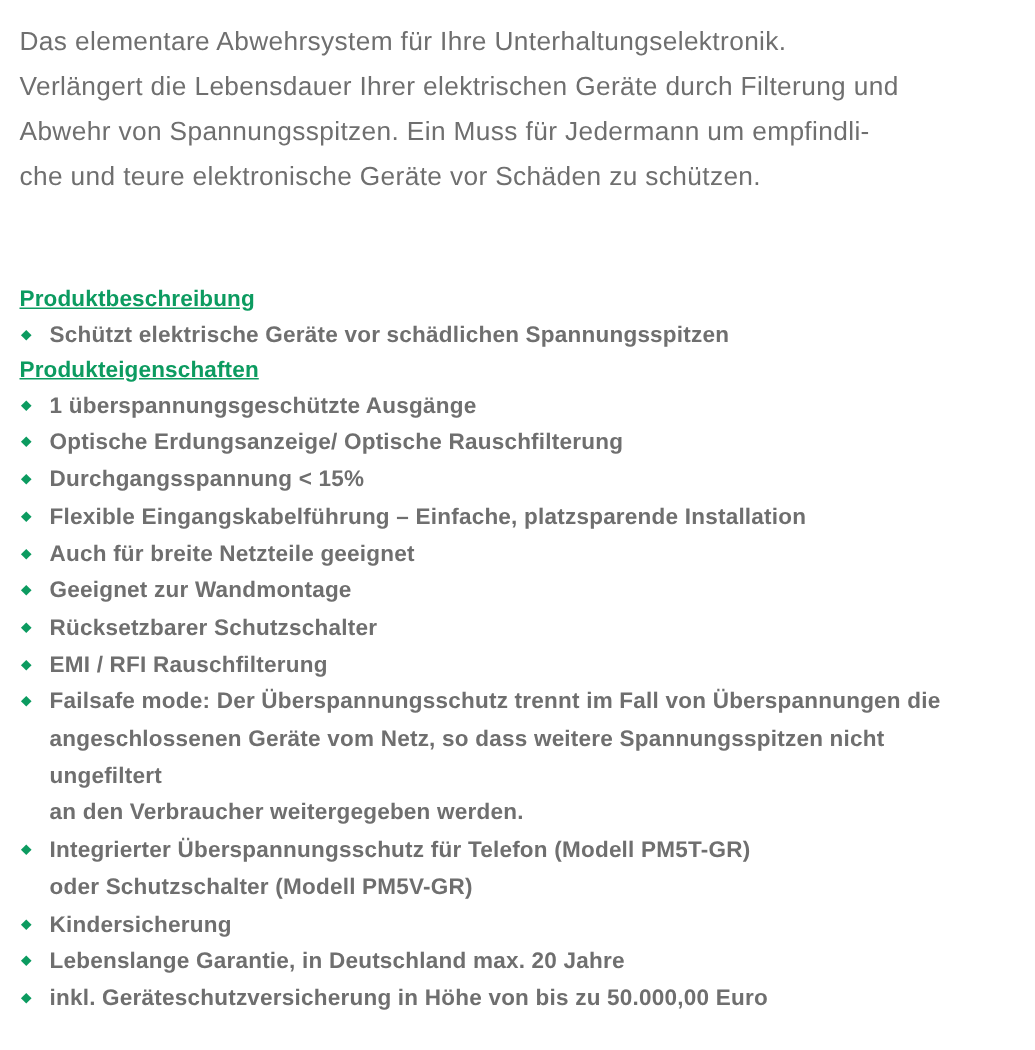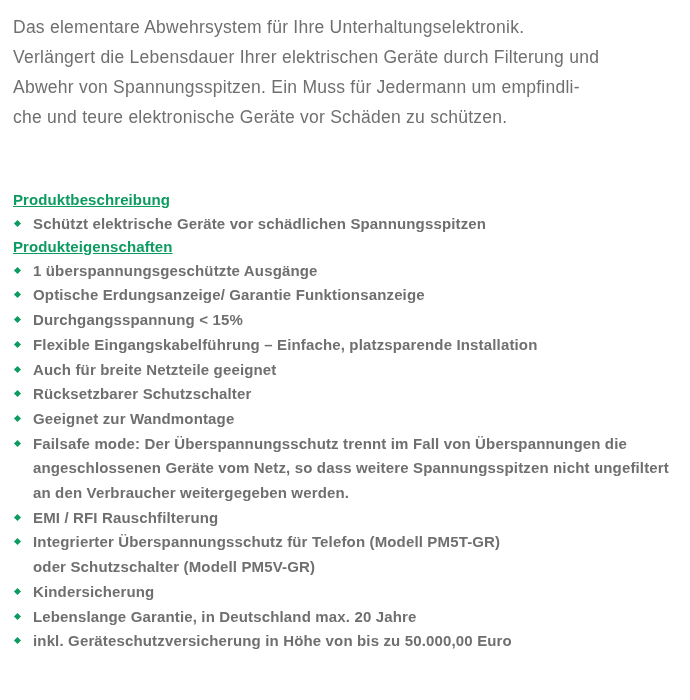--- a/index.html
+++ b/index.html
@@ -11,21 +11,21 @@
   html, body {
     width: 690px;
     height: 700px;
     background: var(--bg);
     overflow: hidden;
     font-family: "Liberation Sans", "DejaVu Sans", sans-serif;
   }
   .page {
     width: 690px;
     height: 700px;
-    padding: 12px 1px 0 13px;
+    padding: 12px 26px 0 13px;
   }
   .intro {
     width: 665px;
     font-size: 17.5px;
     line-height: 30px;
     letter-spacing: 0.25px;
     color: var(--gray);
     white-space: pre-line;
   }
   .section-first { margin-top: 58px; }
@@ -98,21 +98,21 @@
         <li>
           <span class="bullet-col">
             <span class="diamond"></span>
           </span>
           <span class="feature-text">1 überspannungsgeschützte Ausgänge</span>
         </li>
         <li>
           <span class="bullet-col">
             <span class="diamond"></span>
           </span>
-          <span class="feature-text">Optische Erdungsanzeige/ Garantie Funktionsanzeige</span>
+          <span class="feature-text">Optische Erdungsanzeige/ Optische Rauschfilterung</span>
         </li>
         <li>
           <span class="bullet-col">
             <span class="diamond"></span>
           </span>
           <span class="feature-text">Durchgangsspannung &lt; 15%</span>
         </li>
         <li>
           <span class="bullet-col">
             <span class="diamond"></span>
@@ -122,41 +122,41 @@
         <li>
           <span class="bullet-col">
             <span class="diamond"></span>
           </span>
           <span class="feature-text">Auch für breite Netzteile geeignet</span>
         </li>
         <li>
           <span class="bullet-col">
             <span class="diamond"></span>
           </span>
+          <span class="feature-text">Geeignet zur Wandmontage</span>
+        </li>
+        <li>
+          <span class="bullet-col">
+            <span class="diamond"></span>
+          </span>
           <span class="feature-text">Rücksetzbarer Schutzschalter</span>
         </li>
         <li>
           <span class="bullet-col">
             <span class="diamond"></span>
           </span>
-          <span class="feature-text">Geeignet zur Wandmontage</span>
+          <span class="feature-text">EMI / RFI Rauschfilterung</span>
         </li>
         <li>
           <span class="bullet-col">
             <span class="diamond"></span>
           </span>
           <span class="feature-text">Failsafe mode: Der Überspannungsschutz trennt im Fall von Überspannungen die
 angeschlossenen Geräte vom Netz, so dass weitere Spannungsspitzen nicht ungefiltert
 an den Verbraucher weitergegeben werden.</span>
-        </li>
-        <li>
-          <span class="bullet-col">
-            <span class="diamond"></span>
-          </span>
-          <span class="feature-text">EMI / RFI Rauschfilterung</span>
         </li>
         <li>
           <span class="bullet-col">
             <span class="diamond"></span>
           </span>
           <span class="feature-text">Integrierter Überspannungsschutz für Telefon (Modell PM5T-GR)
 oder Schutzschalter (Modell PM5V-GR)</span>
         </li>
         <li>
           <span class="bullet-col">

